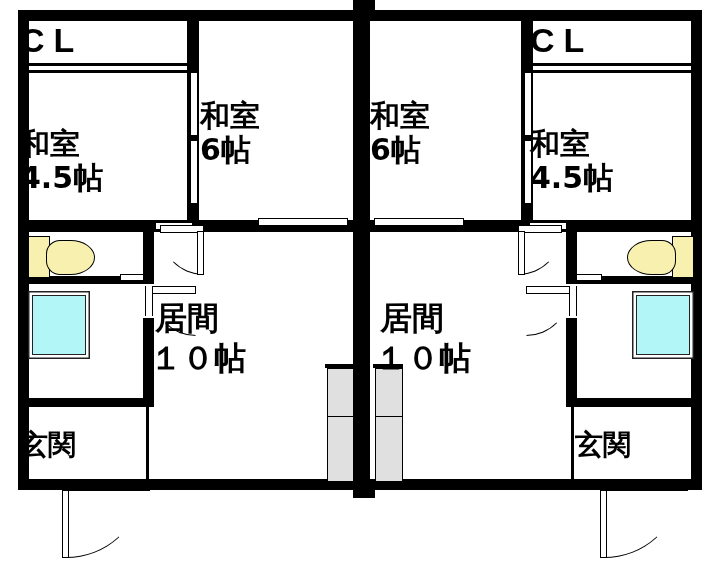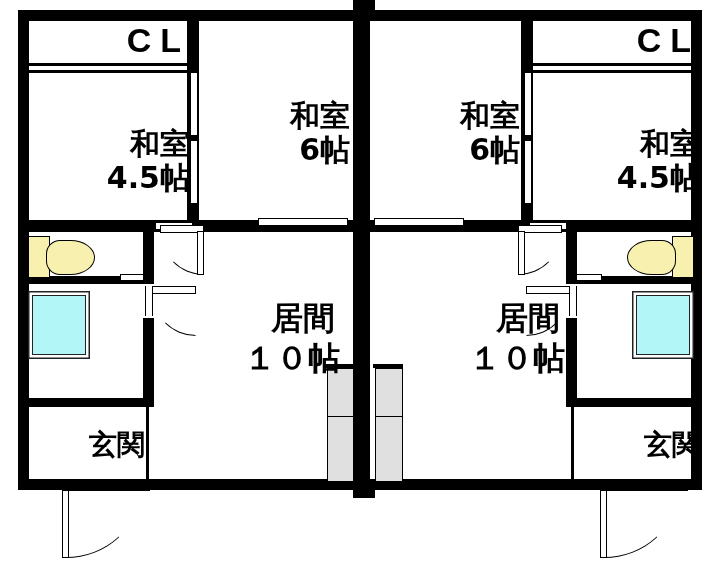--- a/index.html
+++ b/index.html
@@ -11,21 +11,21 @@
     overflow:hidden;
   }
   
   .wall{position:absolute;background:#000000;}
   .thinwall{position:absolute;background:#000000;}
   .room{position:absolute;background:#ffffff;}
   .label{
     position:absolute;
     color:#000000;
     font-weight:bold;
-    text-align:right;
+    text-align:left;
     line-height:1.06;
     white-space:pre;
     letter-spacing:0px;
   }
   .label.jp{font-family:"DejaVu Sans","Liberation Sans",sans-serif;}
   .cl-label{
     font-family:"Liberation Sans","DejaVu Sans",sans-serif;
     font-weight:bold;
     letter-spacing:9px;
   }

